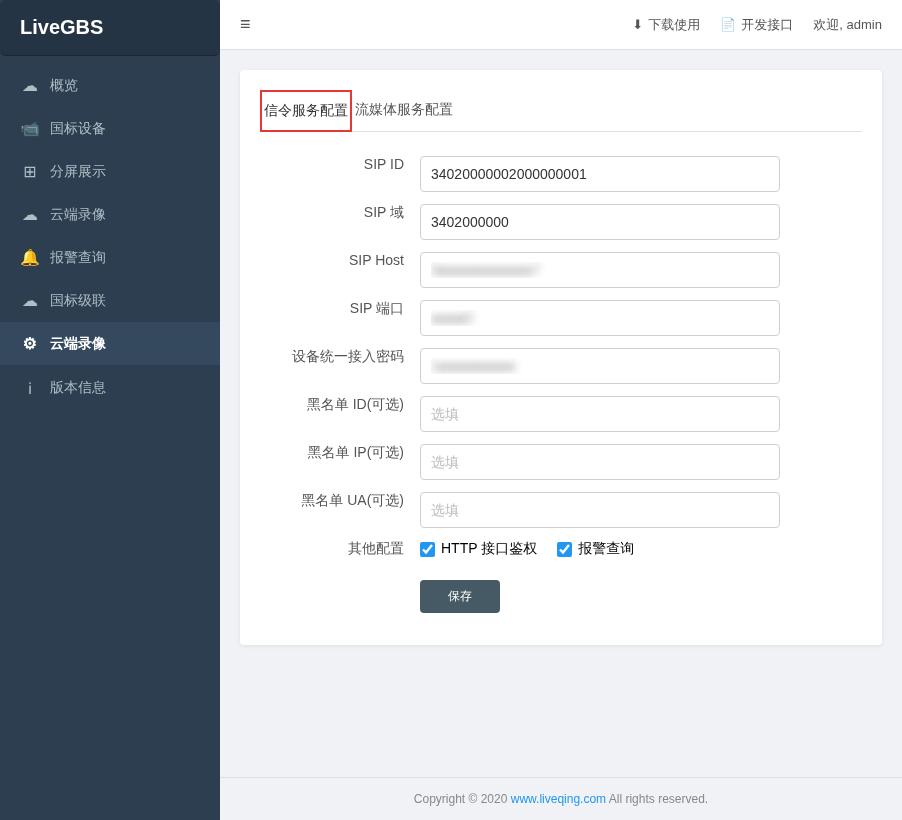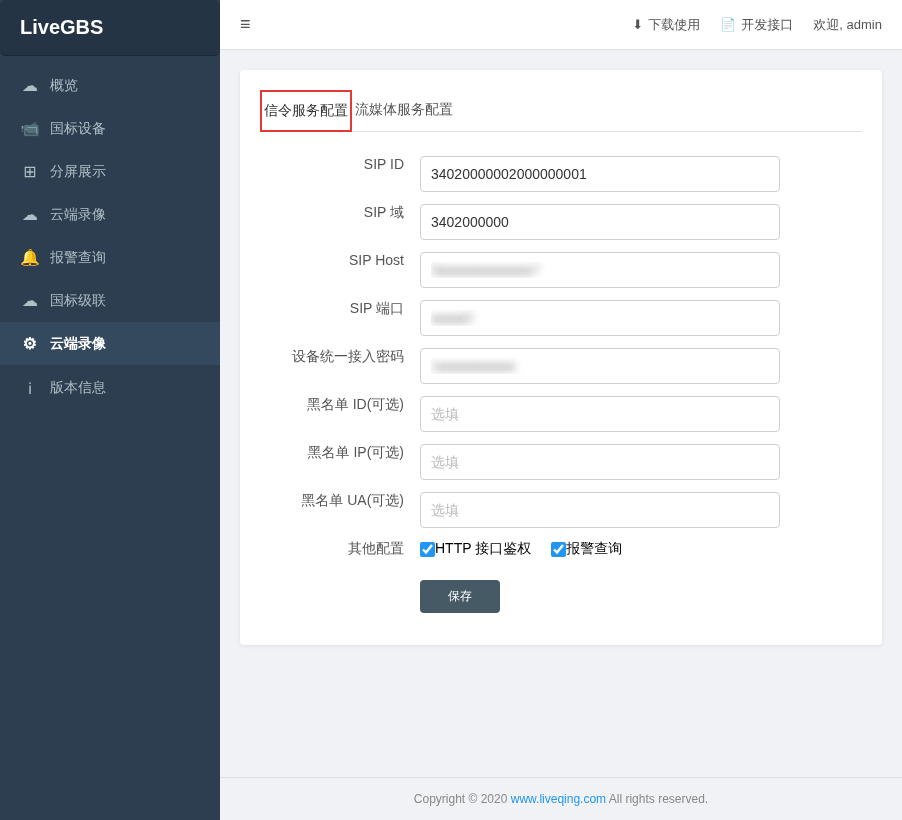--- a/index.html
+++ b/index.html
@@ -34,21 +34,21 @@
 
     
     .form-row { display: flex; margin-bottom: 12px; }
     .form-label { width: 160px; text-align: right; padding-right: 16px; color: #555; font-size: 14px; flex-shrink: 0; }
     .form-input { flex: 1; max-width: 360px; height: 36px; border: 1px solid #d0d0d0; border-radius: 4px; padding: 0 10px; font-size: 14px; color: #333; outline: none; background: #fff; }
     .form-input::placeholder { color: #bbb; }
     .form-input.blurred { color: transparent; text-shadow: 0 0 8px rgba(0,0,0,0.5); }
 
     
     .checkbox-row { display: flex; align-items: center; gap: 20px; }
-    .checkbox-item { display: flex; align-items: center; cursor: pointer; }
+    .checkbox-item { display: flex; align-items: center; gap: 6px; cursor: pointer; }
     .checkbox-item input[type="checkbox"] { width: 15px; height: 15px; accent-color: #2196f3; }
 
     
     .save-btn { background: #455a64; color: #fff; border: none; border-radius: 4px; padding: 8px 28px; font-size: 12px; cursor: pointer; margin-top: 10px; }
 
     
     .footer { text-align: center; padding: 14px; font-size: 12px; color: #888; background: #f0f2f5; border-top: 1px solid #e0e0e0; }
     .footer a { color: #2196f3; text-decoration: none; }
   </style>
 </head>

